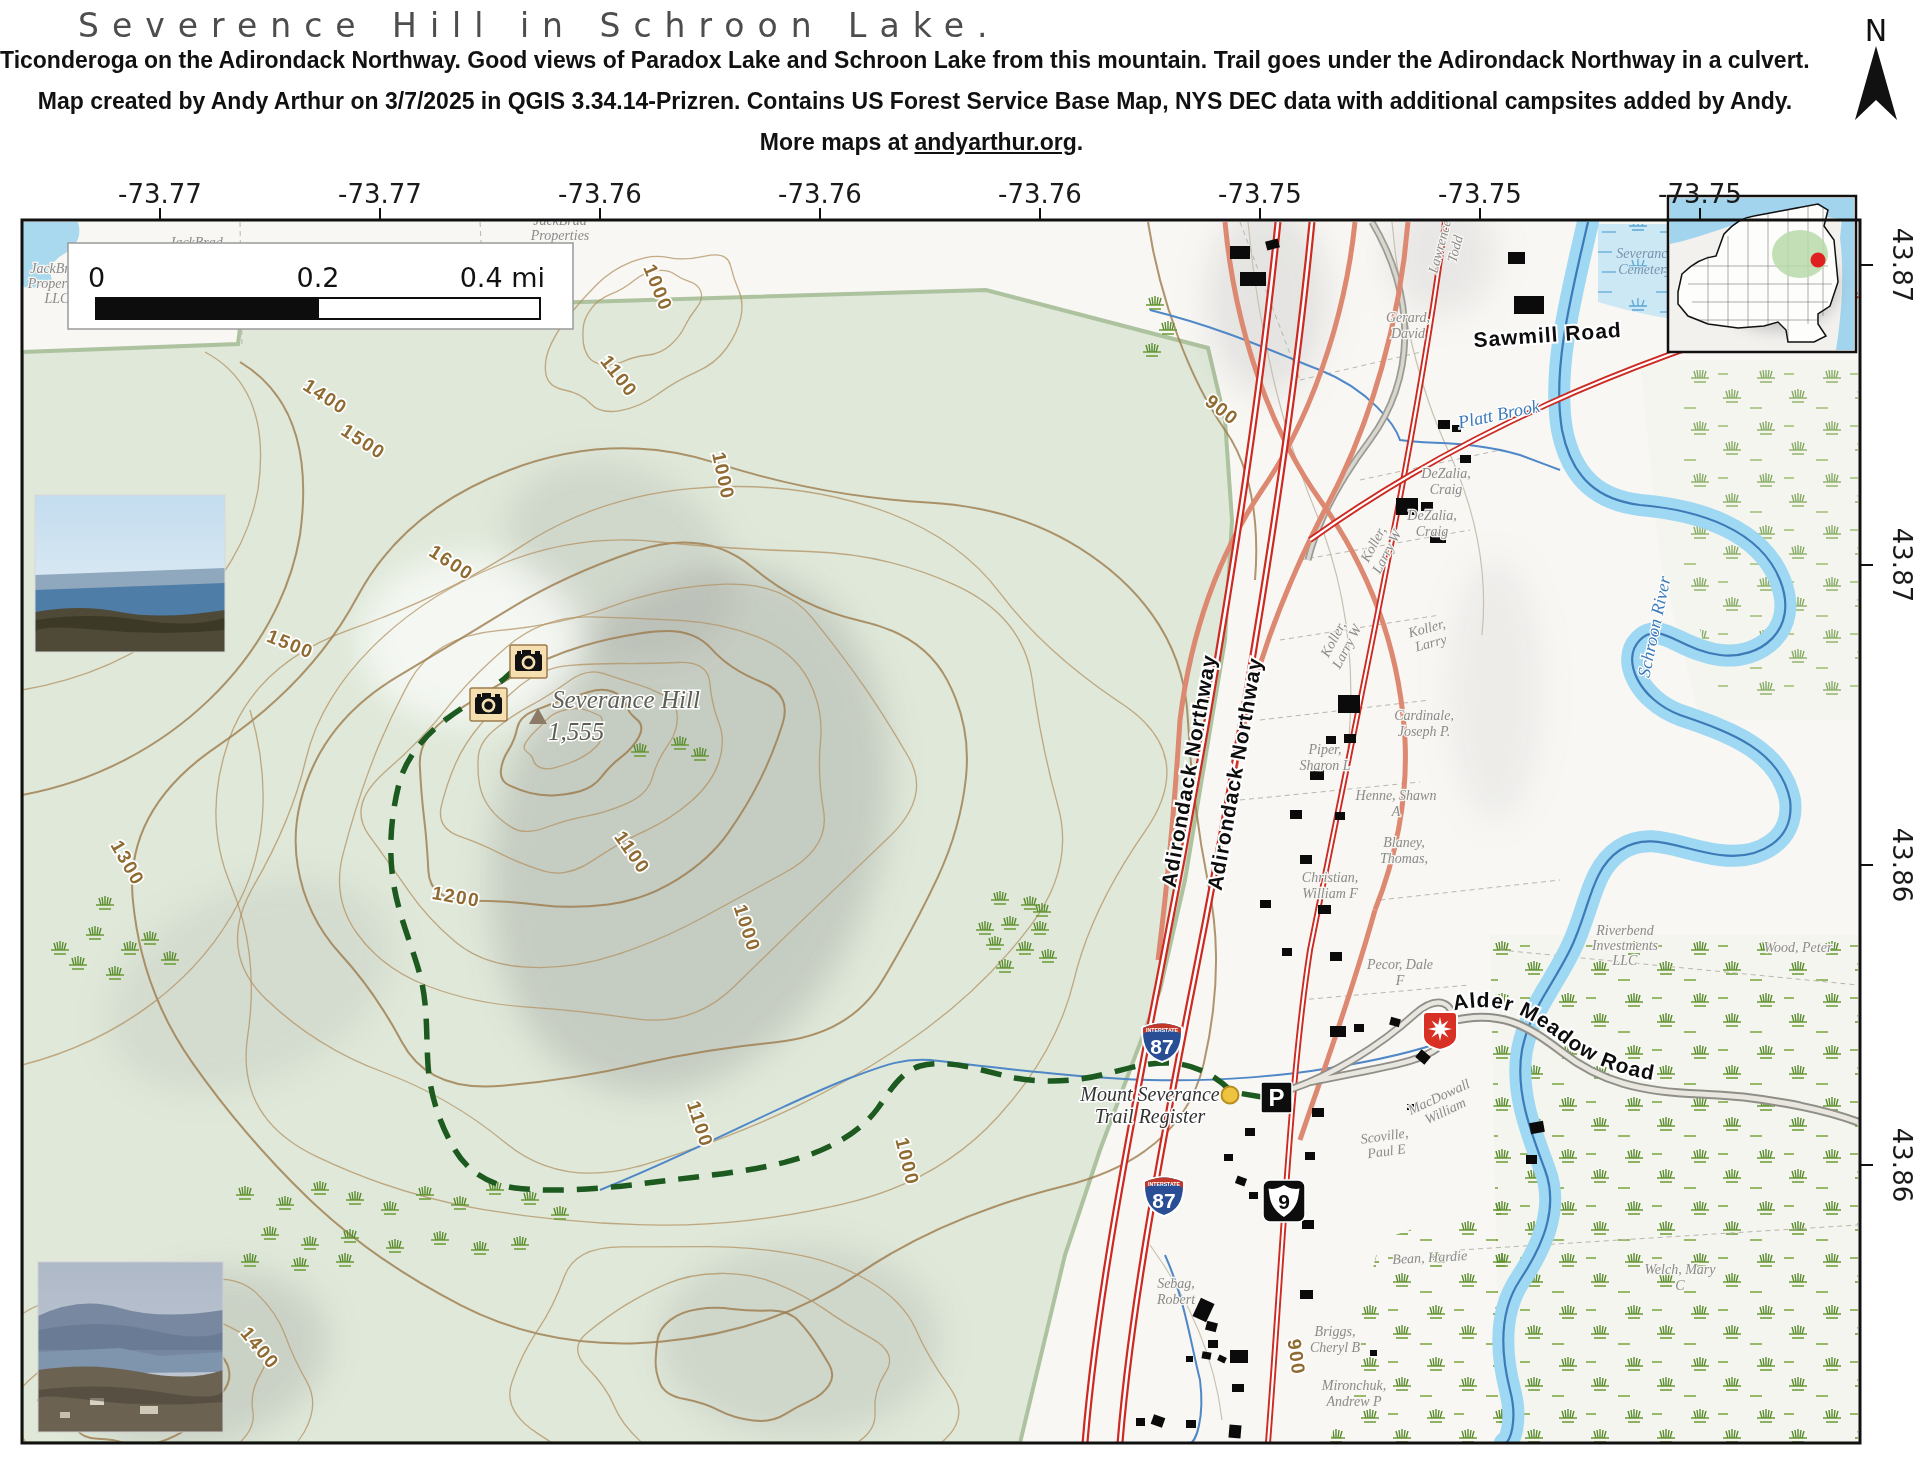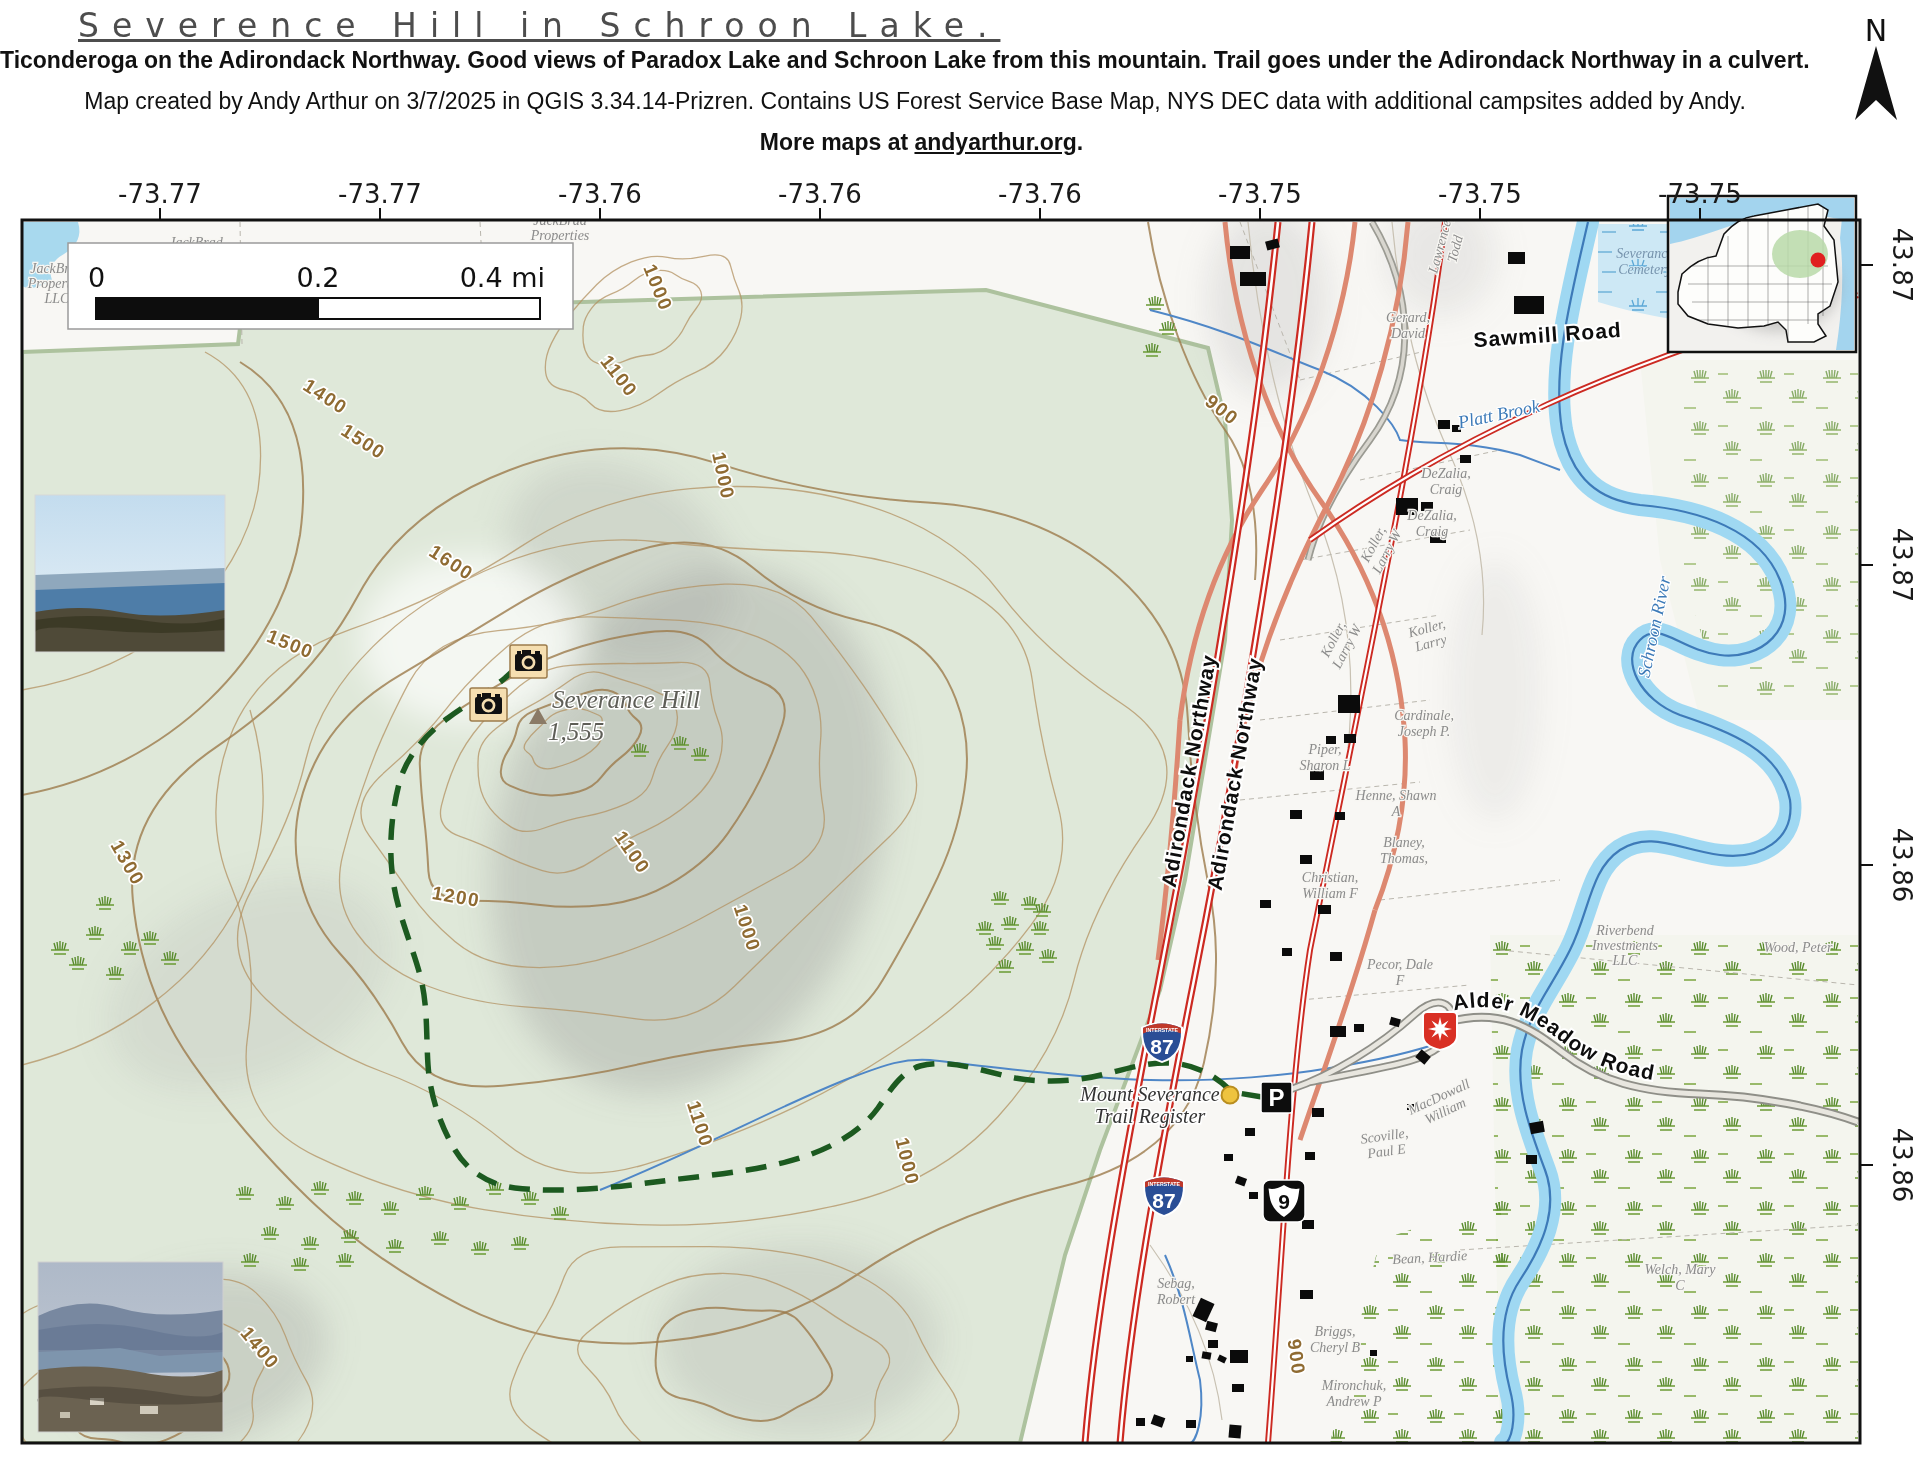--- a/index.html
+++ b/index.html
@@ -1,24 +1,24 @@
 <!DOCTYPE html>
 <html><head>
 <meta charset="utf-8">
 <style>
   html,body{margin:0;padding:0;background:#fff;}
   .page{position:relative;width:1920px;height:1483px;background:#ffffff;overflow:hidden;
         font-family:"DejaVu Sans",sans-serif;}
   
   .hdr{position:absolute;left:0;top:0;width:1830px;z-index:30;}
   .hdr-row1{display:flex;align-items:baseline;padding-left:78px;padding-top:6px;}
-  .map-title{font-size:33px;color:#4d4d4d;letter-spacing:13px;white-space:nowrap;font-weight:500;text-decoration:underline;}
+  .map-title{font-size:33px;color:#4d4d4d;letter-spacing:13px;white-space:nowrap;font-weight:500;}
   .tagline1{font-family:"Liberation Sans",sans-serif;font-weight:700;font-size:23px;color:#111;margin-left:10px;white-space:nowrap;}
   .tagline2{font-family:"Liberation Sans",sans-serif;font-weight:700;font-size:23px;color:#111;text-align:left;margin-top:2px;}
-  .credit{font-family:"Liberation Sans",sans-serif;font-weight:400;font-size:23px;color:#111;text-align:center;margin-top:14px;}
+  .credit{font-family:"Liberation Sans",sans-serif;font-weight:700;font-size:23px;color:#111;text-align:center;margin-top:14px;}
   .credit2{font-family:"Liberation Sans",sans-serif;font-weight:700;font-size:23px;color:#111;text-align:center;margin-top:14px;padding-left:13px;}
   .credit-link{text-decoration:underline;cursor:pointer;}
   .north{position:absolute;right:12px;top:18px;width:64px;text-align:center;z-index:31;}
   .north .n-label{font-size:30px;color:#111;font-weight:500;line-height:26px;}
   
   text{font-family:"Liberation Sans",sans-serif;}
   .axis-lbl{font-family:"DejaVu Sans",sans-serif;font-size:26px;fill:#1a1a1a;}
   .lbl-contour{font-family:"Liberation Sans",sans-serif;font-size:19px;font-weight:700;fill:#8f6b32;
                stroke:#ffffff;stroke-width:3.5px;paint-order:stroke;letter-spacing:1.5px;}
   .lbl-parcel{font-family:"Liberation Serif",serif;font-style:italic;font-size:14px;fill:#8b8b8b;

